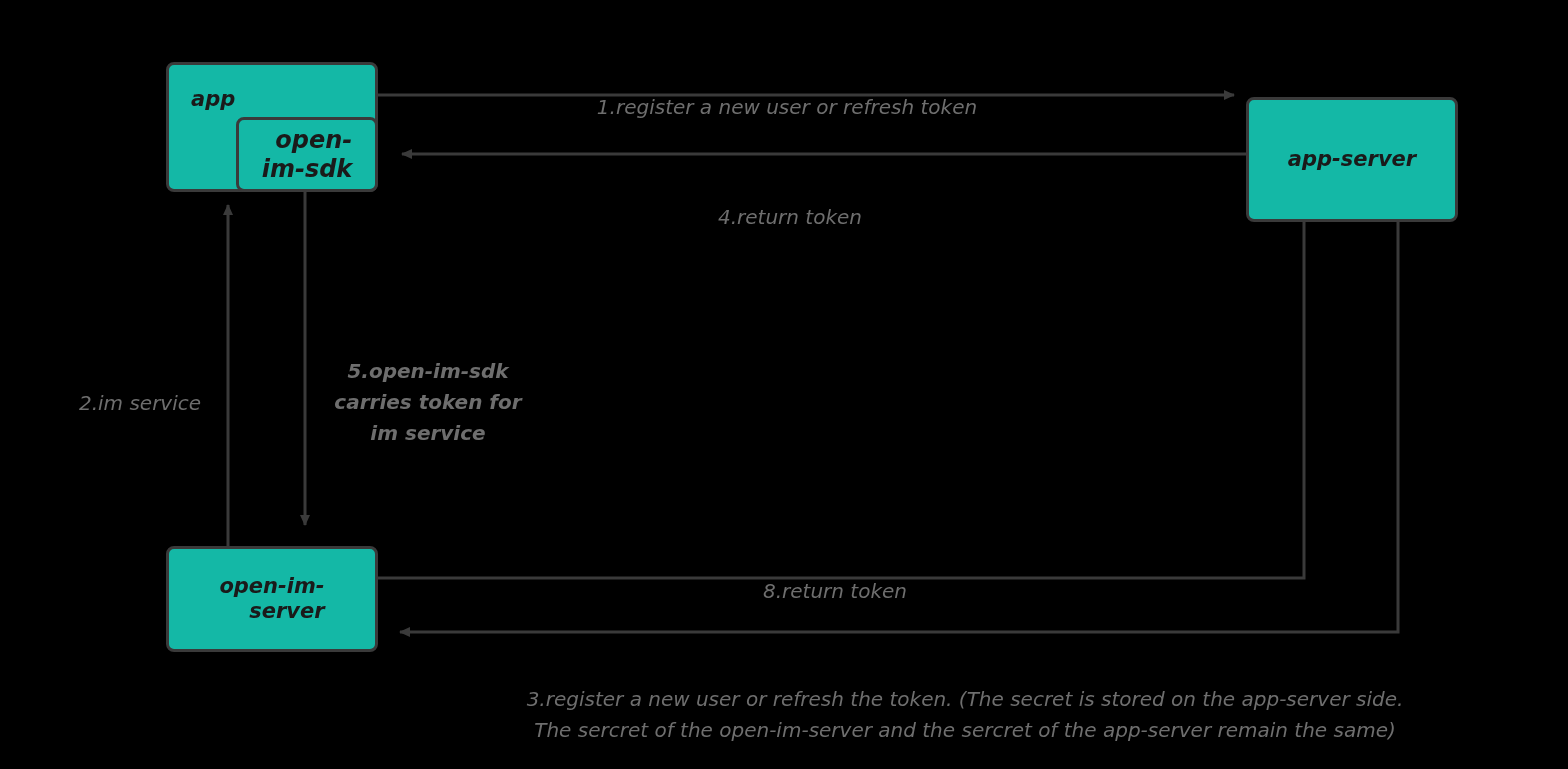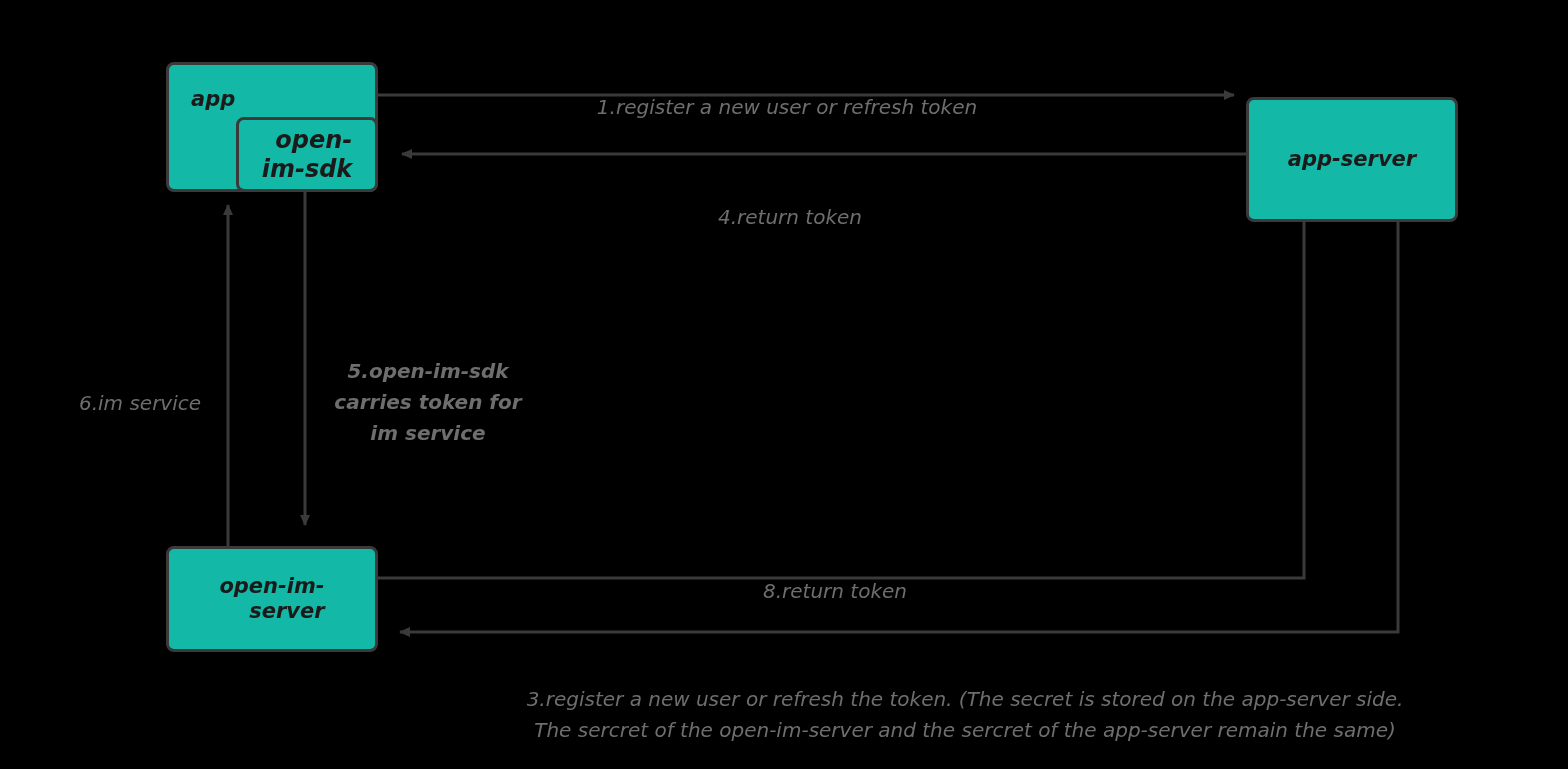--- a/index.html
+++ b/index.html
@@ -137,20 +137,20 @@
   </div>
 
   <div class="label center" style="left:552px; top:60px; width:470px;">1.register a new user or refresh token</div>
 
   <div class="label center" style="left:640px; top:170px; width:300px;">4.return token</div>
 
   <div class="label center" style="left:328px; top:324px; width:200px;font-weight:bold;">5.open-im-sdk
 carries token for
 im service</div>
 
-  <div class="label center" style="left:60px; top:356px; width:160px;">6.im service</div>
+  <div class="label center" style="left:60px; top:356px; width:160px;">2.im service</div>
 
   <div class="label center" style="left:690px; top:544px; width:290px;">8.return token</div>
 
   <div class="label center" style="left:420px; top:652px; width:1090px;">3.register a new user or refresh the token. (The secret is stored on the app-server side.
 The sercret of the open-im-server and the sercret of the app-server remain the same)</div>
 
 </div>
 
 </body></html>

